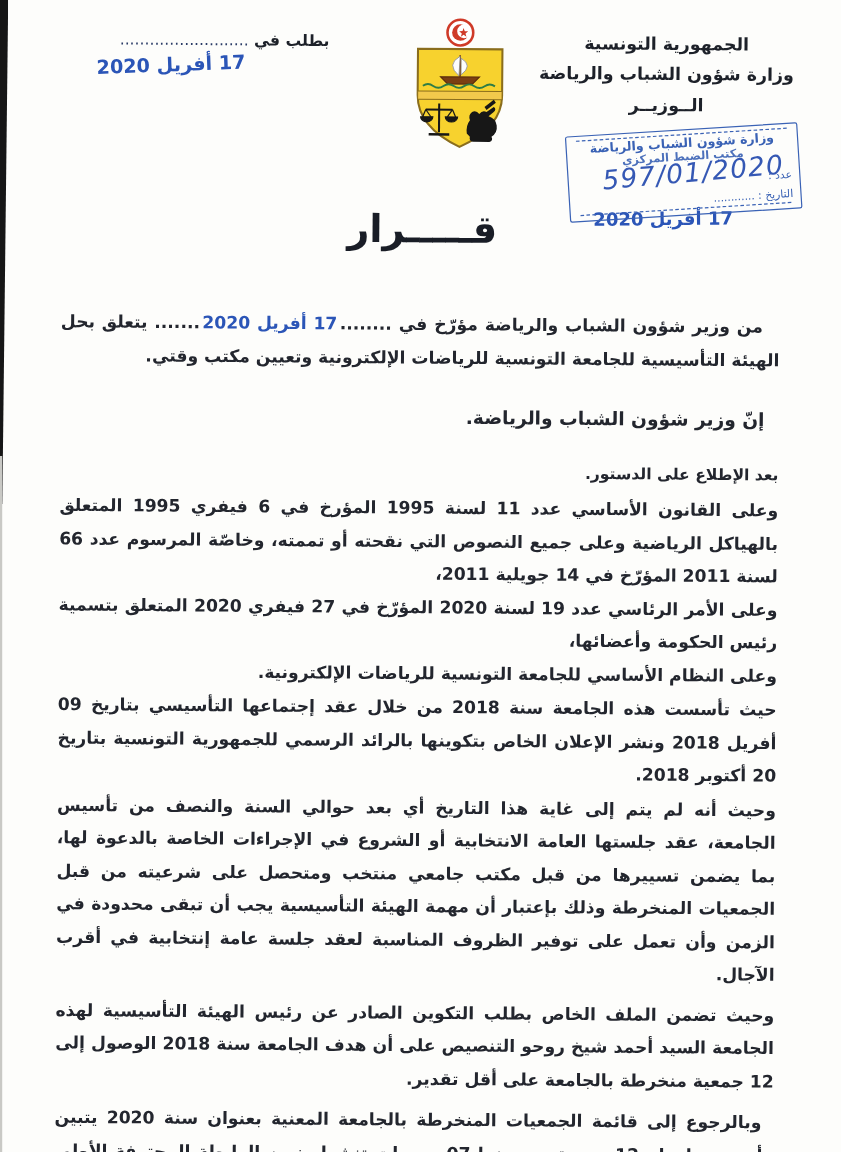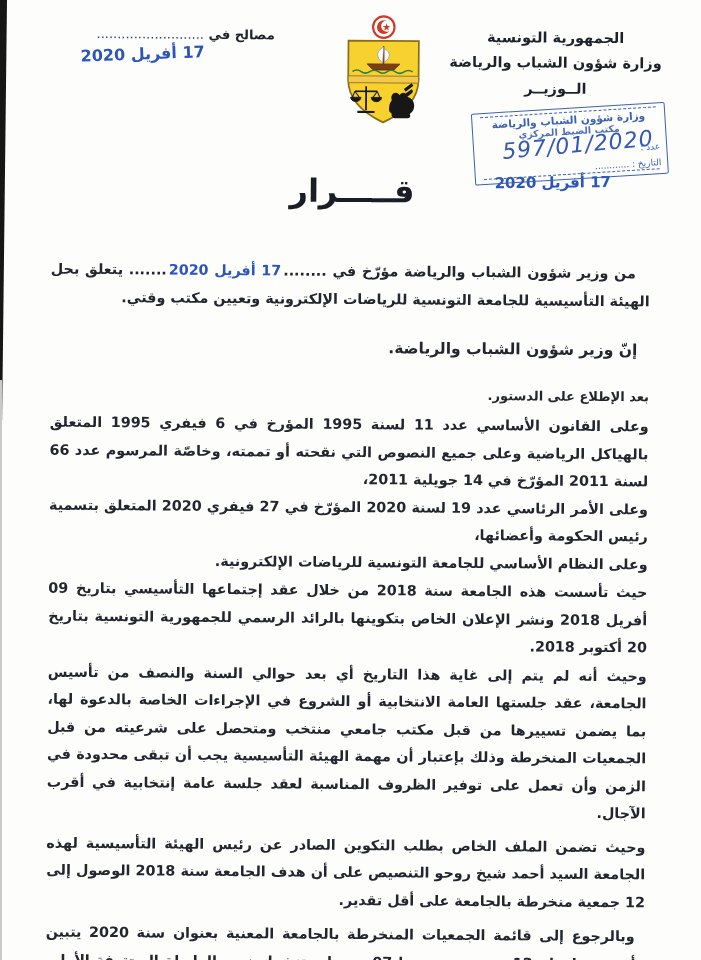--- a/index.html
+++ b/index.html
@@ -133,21 +133,21 @@
           </g>
           <g>
             <path d="M57,113 q-1,-8 3,-13 q-2,-5 2,-8 q4,-2 7,2 q3,-4 7,-2 l7,-5 q3,2 0,5 l-5,4 q7,2 8,9 q1,7 -5,11 q2,4 -2,5 l-16,0 q-4,-1 -3,-5 z" fill="#171717"></path>
             <path d="M74,87 l9,-7 2,3 -9,7 z" fill="#171717"></path>
           </g>
         </g>
       </svg>
     </div>
 
     <div class="tunis-block">
-      <span>مصالح في </span><span class="dots">..........................</span>
+      <span>بطلب في </span><span class="dots">..........................</span>
     </div>
     <div class="date-stamp tunis-date">17 أفريل 2020</div>
 
     <div class="registry-stamp">
       <div class="rule"></div>
       <div class="rs-l1">وزارة شؤون الشباب والرياضة</div>
       <div class="rs-l2">مكتب الضبط المركزي</div>
       <div class="rs-num-row">
         <span class="rs-num-label">عدد :</span>
         <span class="rs-num">597/01/2020</span>

